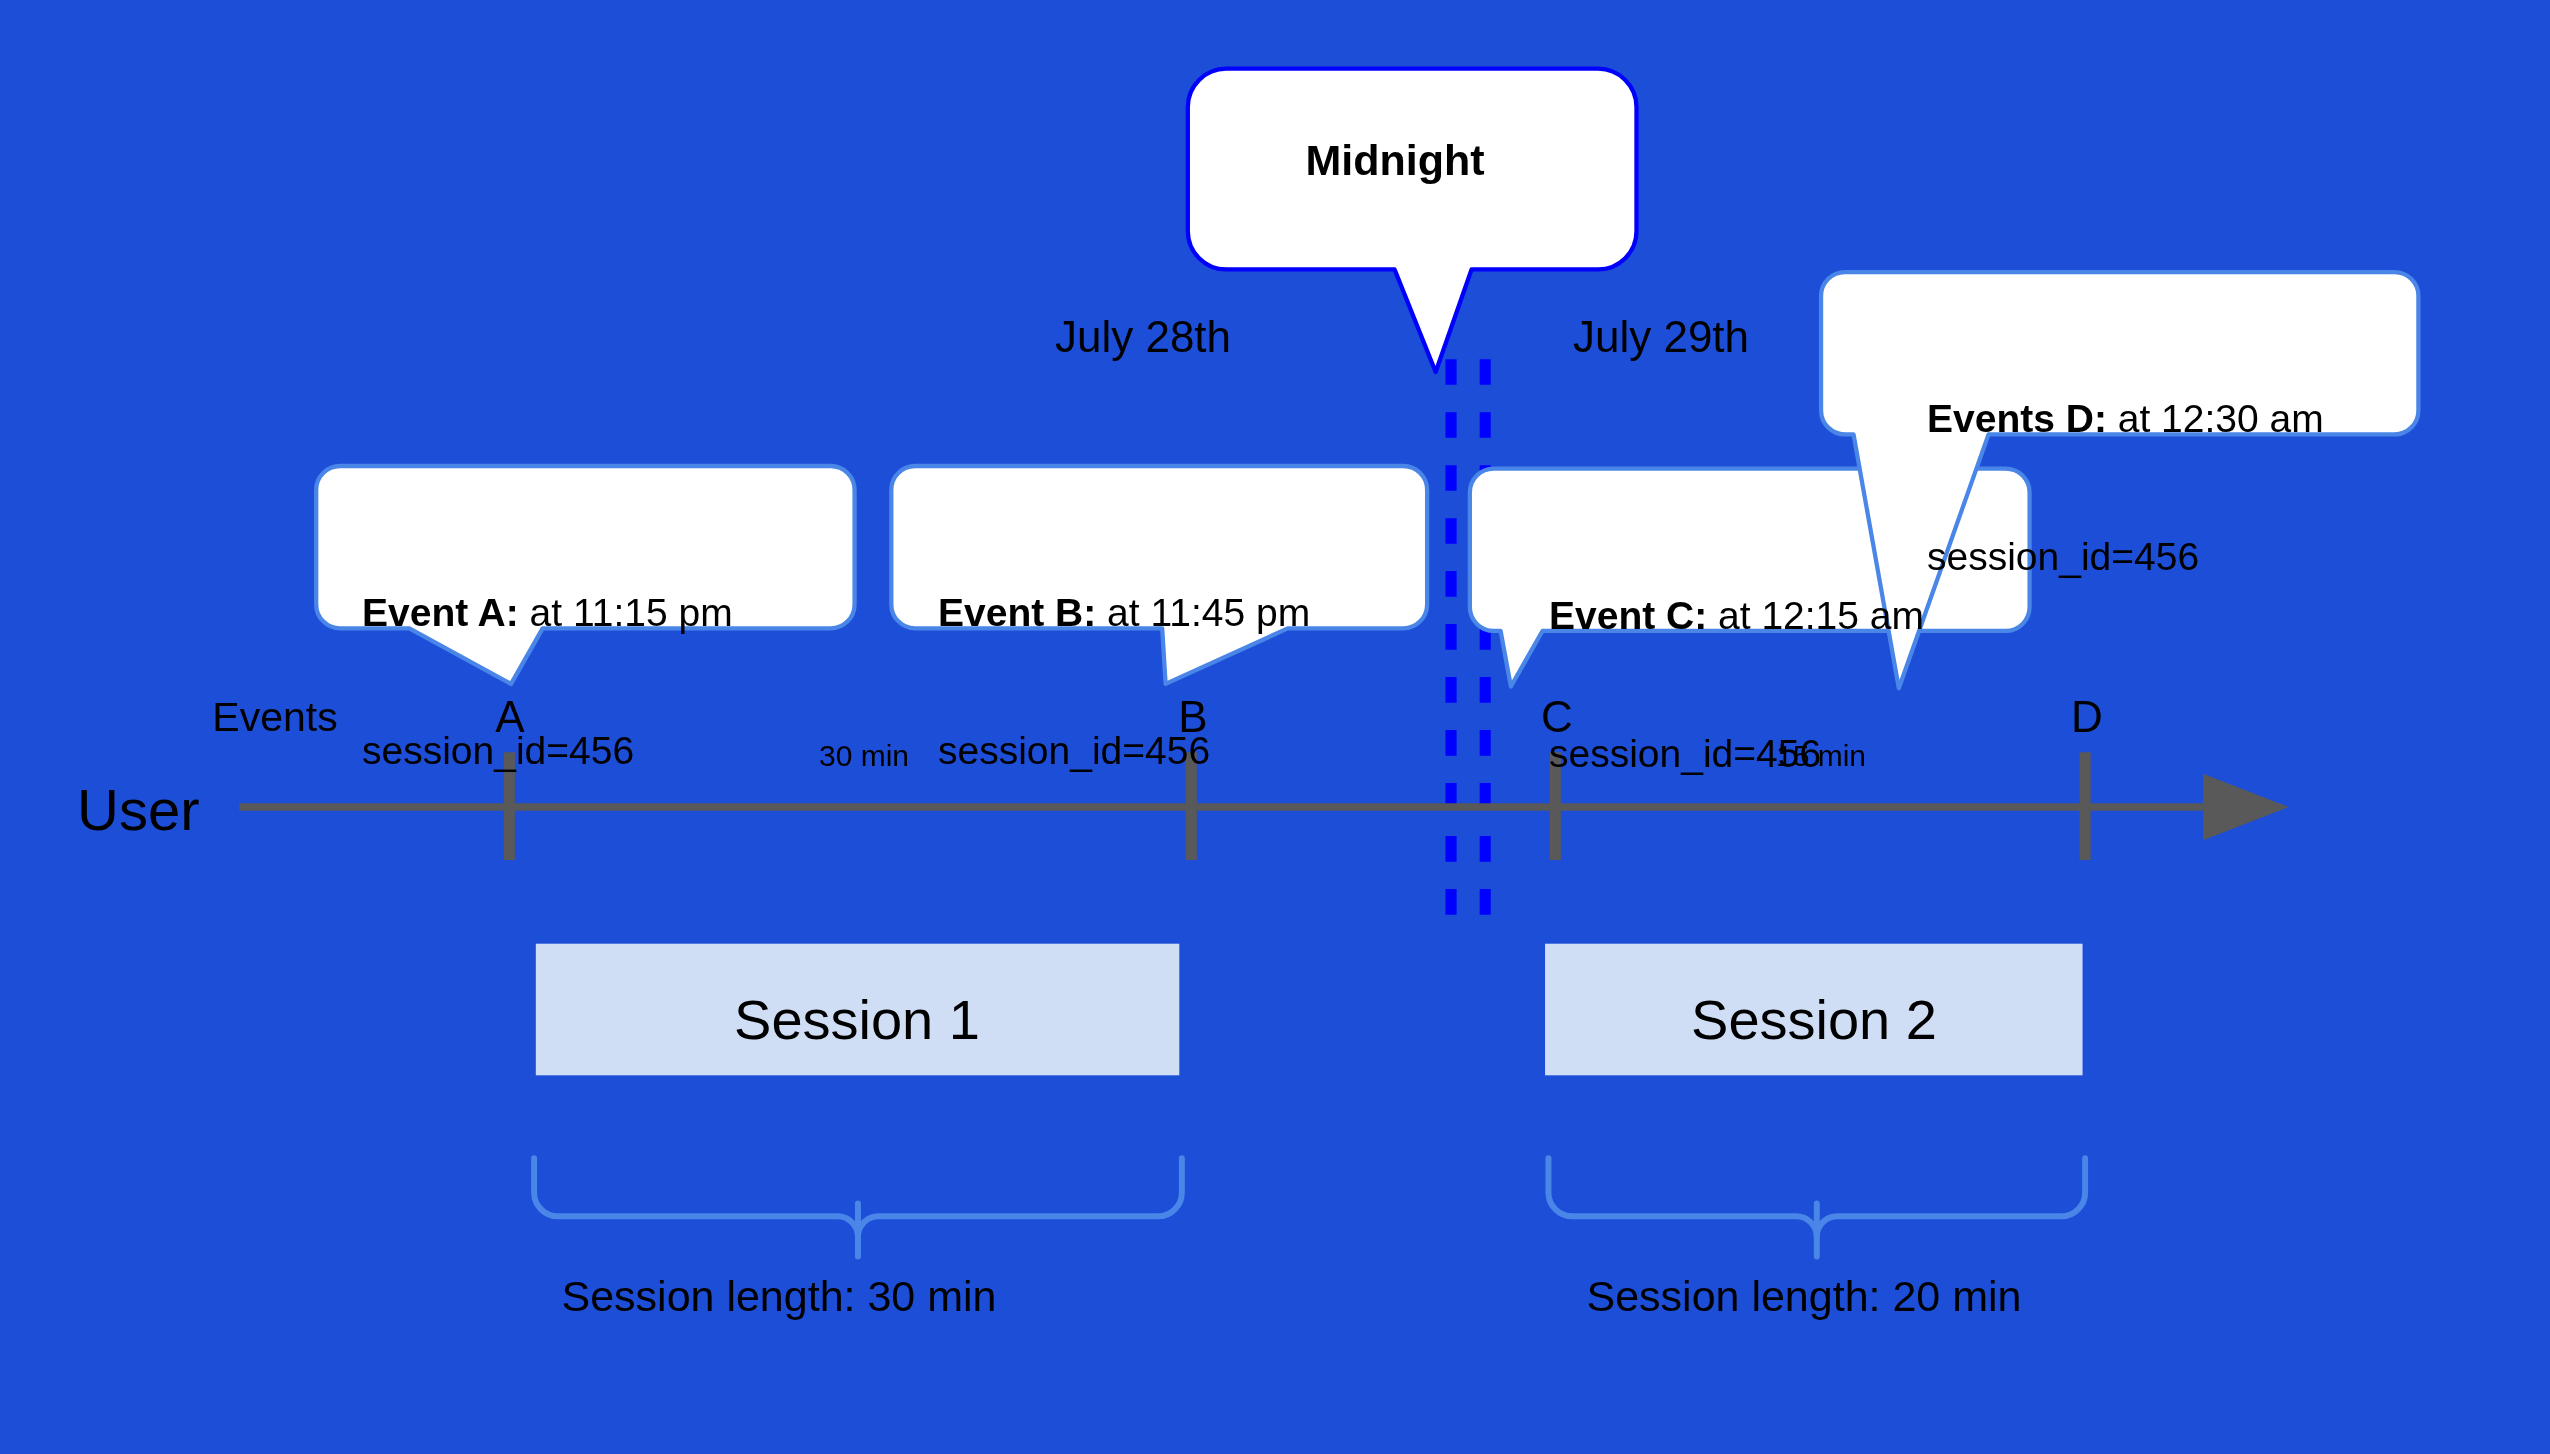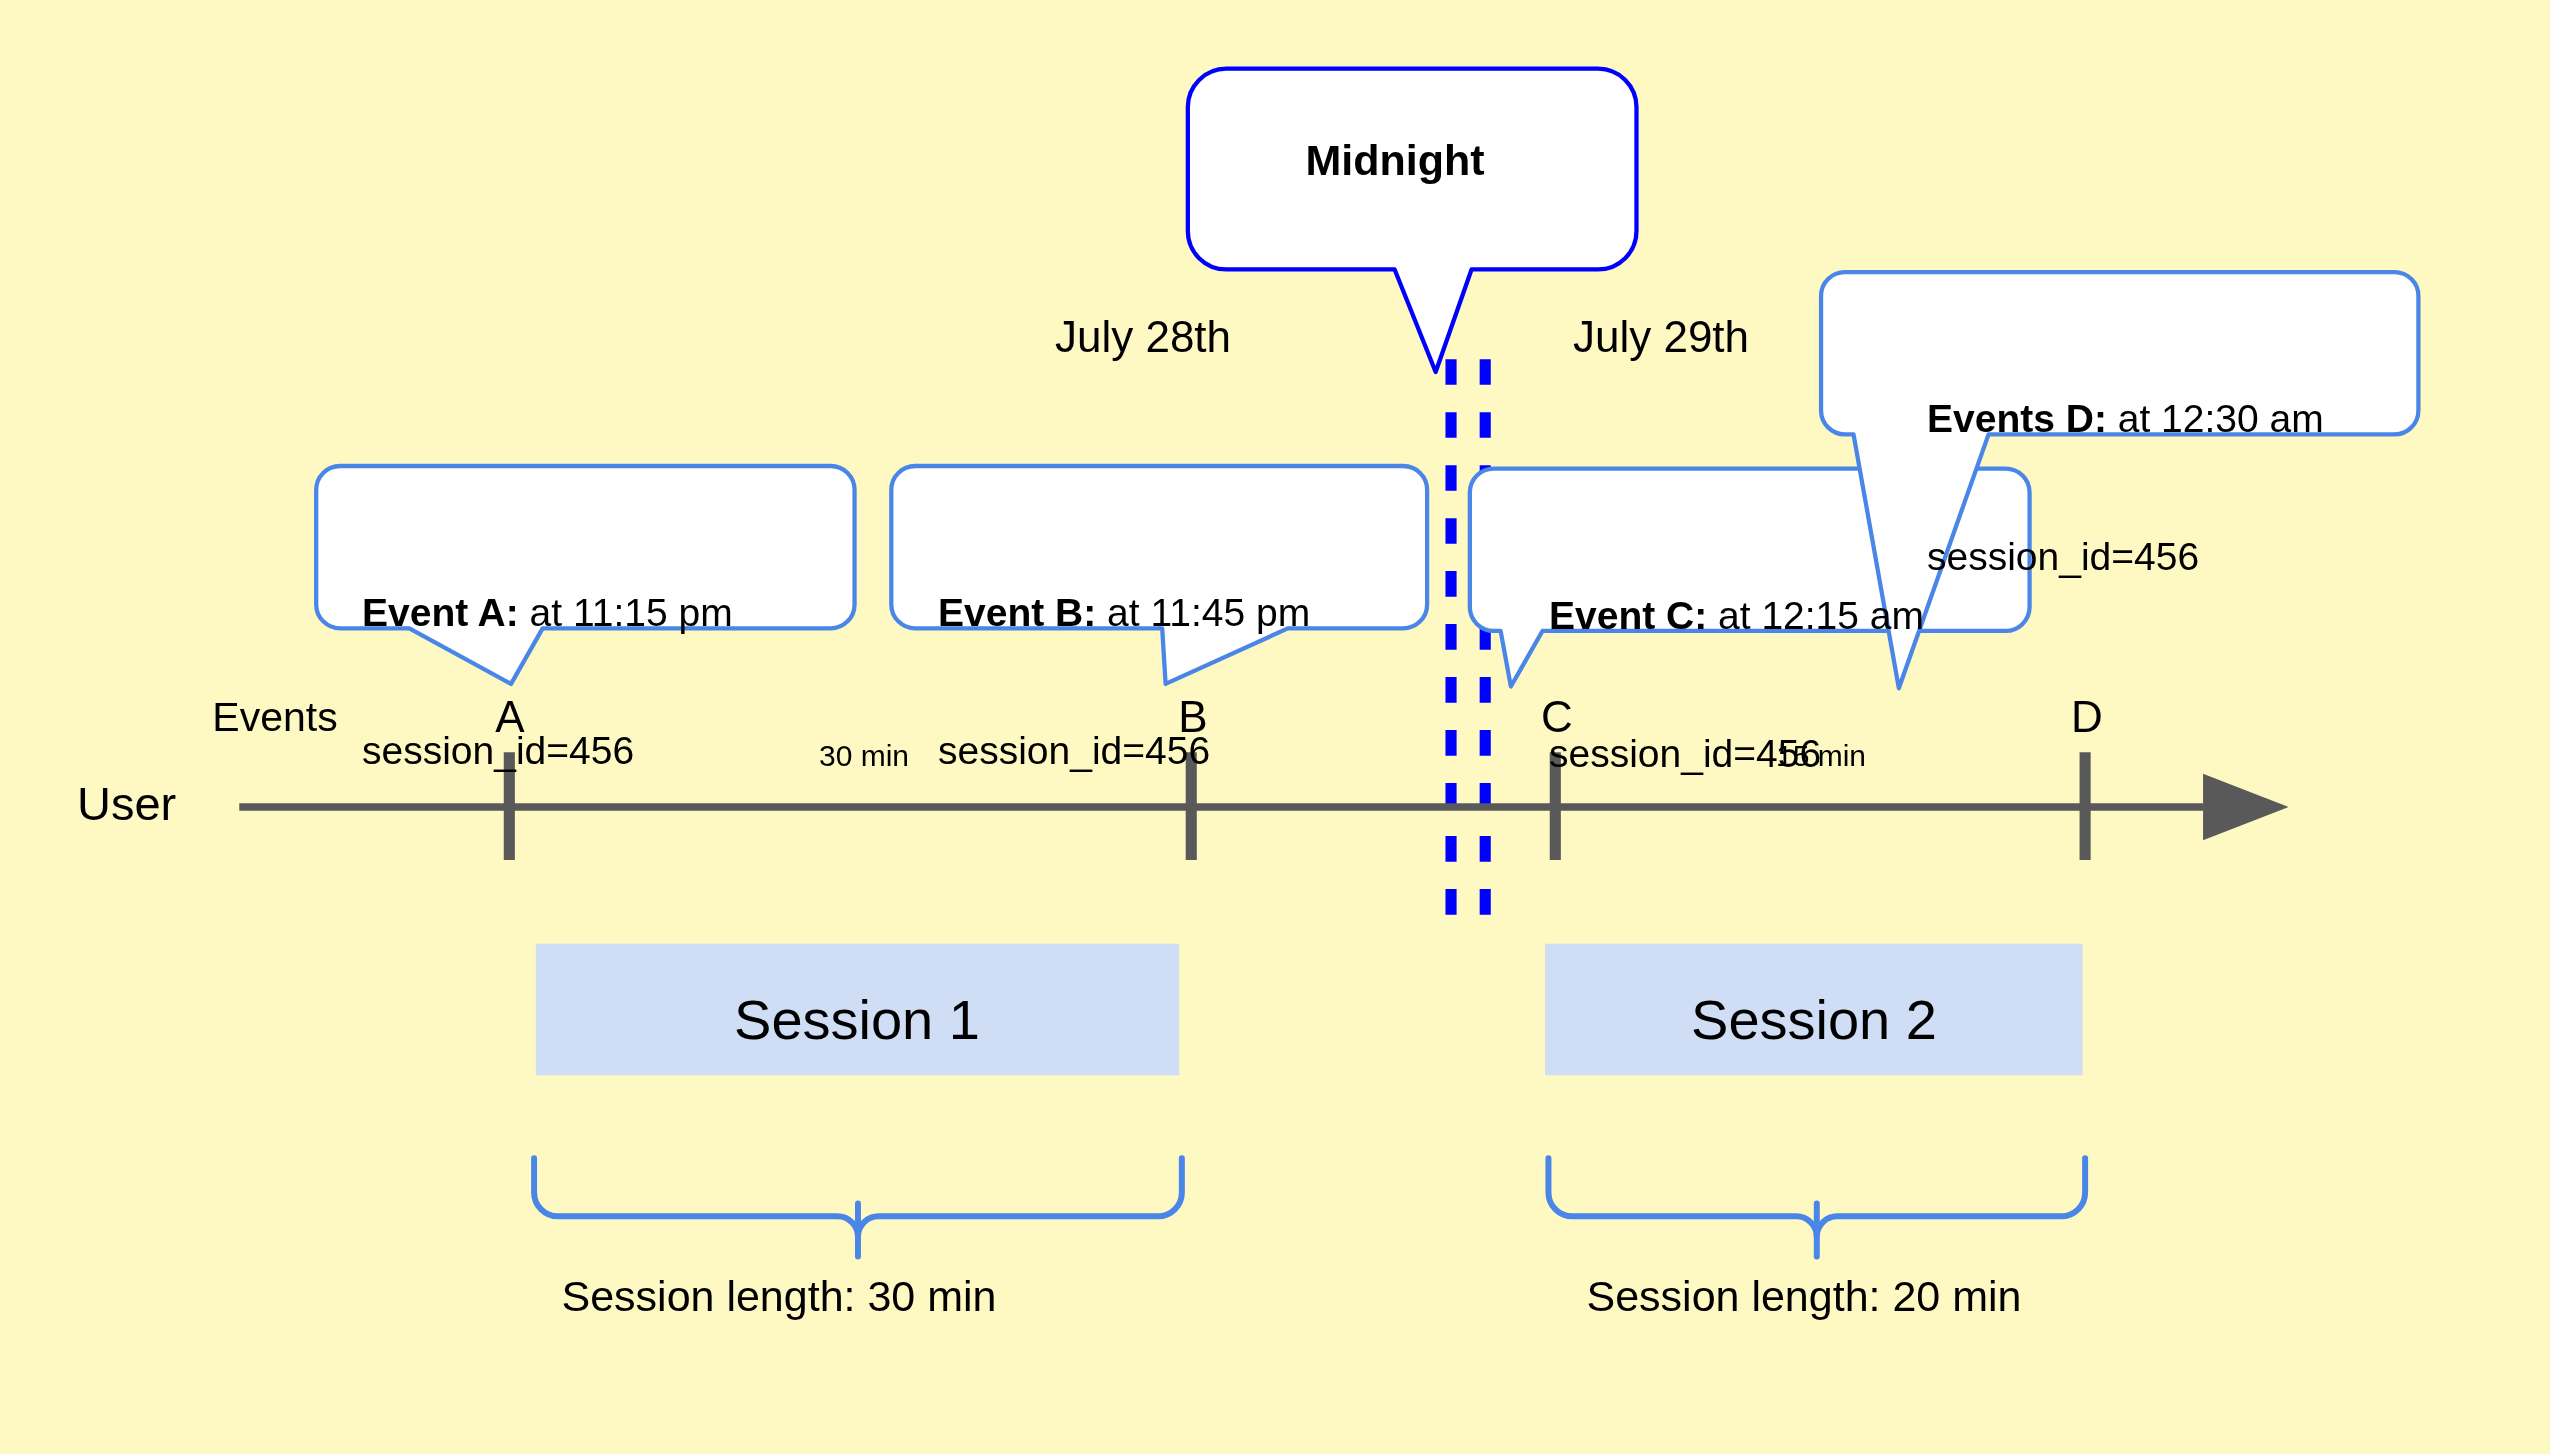--- a/index.html
+++ b/index.html
@@ -8,21 +8,21 @@
     padding: 0;
     background: #ffffff;
   }
   body {
     font-family: "Liberation Sans", sans-serif;
   }
   #stage {
     position: relative;
     width: 2550px;
     height: 1455px;
-    background: #fef9c3;
+    background: #1d4ed8;
     overflow: hidden;
   }
   #canvas {
     position: absolute;
     left: 0;
     top: 0;
     width: 2550px;
     height: 1455px;
   }
   
@@ -41,21 +41,21 @@
   }
   .callout-text .lbl { font-weight: bold; }
 
   .midnight-text {
     font-size: 43px;
     font-weight: bold;
   }
   .date-text { font-size: 44px; }
   .tick-letter { font-size: 44px; }
   .axis-row-label { font-size: 41px; }
-  .user-label { font-size: 47px; }
+  .user-label { font-size: 58px; }
   .dur-text { font-size: 30px; }
   .session-text { font-size: 56px; text-align: right; }
   .sesslen-text { font-size: 43px; }
 </style>
 </head>
 <body>
 
 <div id="stage">
 
   <svg id="canvas" viewBox="0 0 2984 1702" xmlns="http://www.w3.org/2000/svg">

